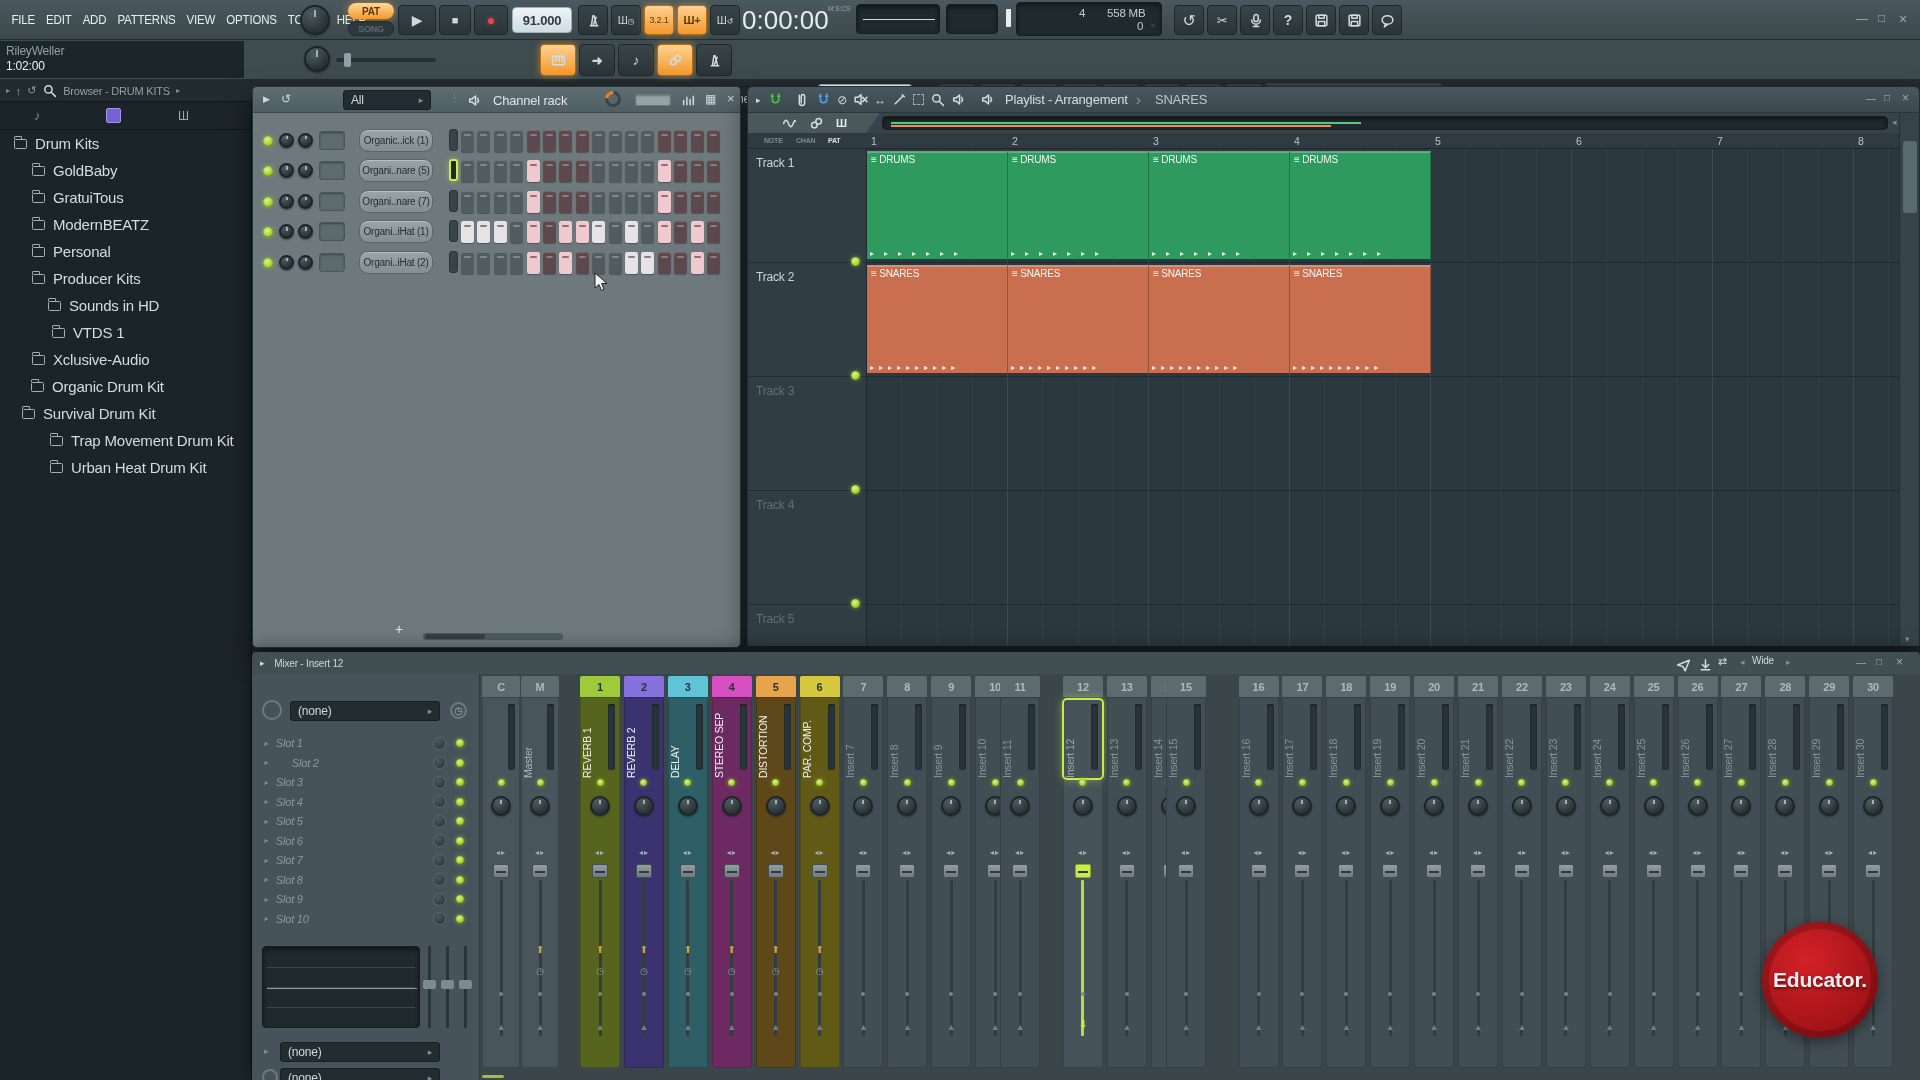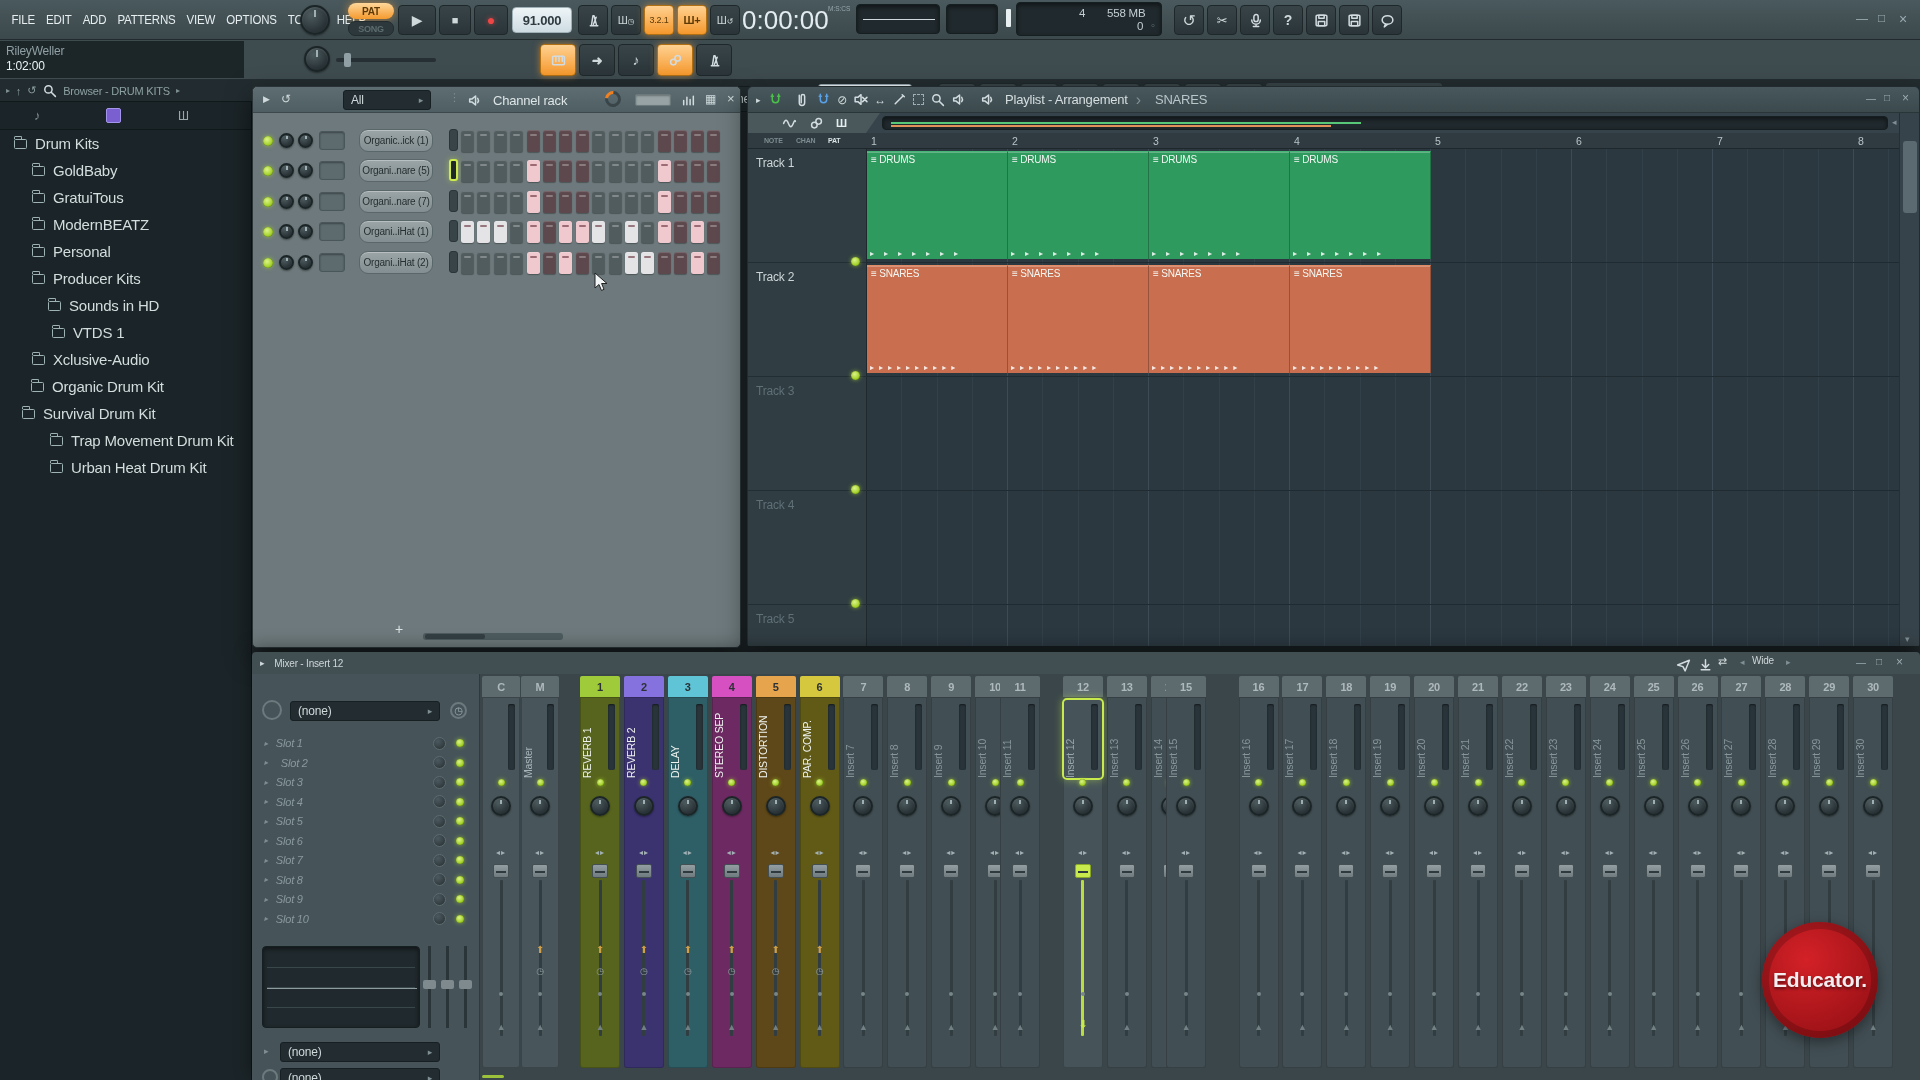--- a/index.html
+++ b/index.html
@@ -689,21 +689,21 @@
       <span style="position:absolute;left:198px;top:28px;width:17px;height:17px;border:2px solid #6c7a7e;border-radius:50%;color:#9fb0b4;font-size:10px;text-align:center;line-height:14px">◷</span>
       <div id="mx-slots">
           <div class="slot-row" style="top:60px">
      <span class="g" data-g="▸" style="margin-left:12px;font-size:8px;color:#7e8d90"></span>
      <span style="margin-left:8px">Slot 1</span>
      <span class="slot-knob"></span>
      <span class="led mini-led"></span>
    </div>
           <div class="slot-row" style="top:79.5px">
      <span class="g" data-g="▸" style="margin-left:12px;font-size:8px;color:#7e8d90"></span>
-     <span style="margin-left:13px">Slot 2</span>
+     <span style="margin-left:24px">Slot 2</span>
      <span class="slot-knob"></span>
      <span class="led mini-led"></span>
    </div>
           <div class="slot-row" style="top:99px">
      <span class="g" data-g="▸" style="margin-left:12px;font-size:8px;color:#7e8d90"></span>
      <span style="margin-left:8px">Slot 3</span>
      <span class="slot-knob"></span>
      <span class="led mini-led"></span>
    </div>
           <div class="slot-row" style="top:118.5px">

